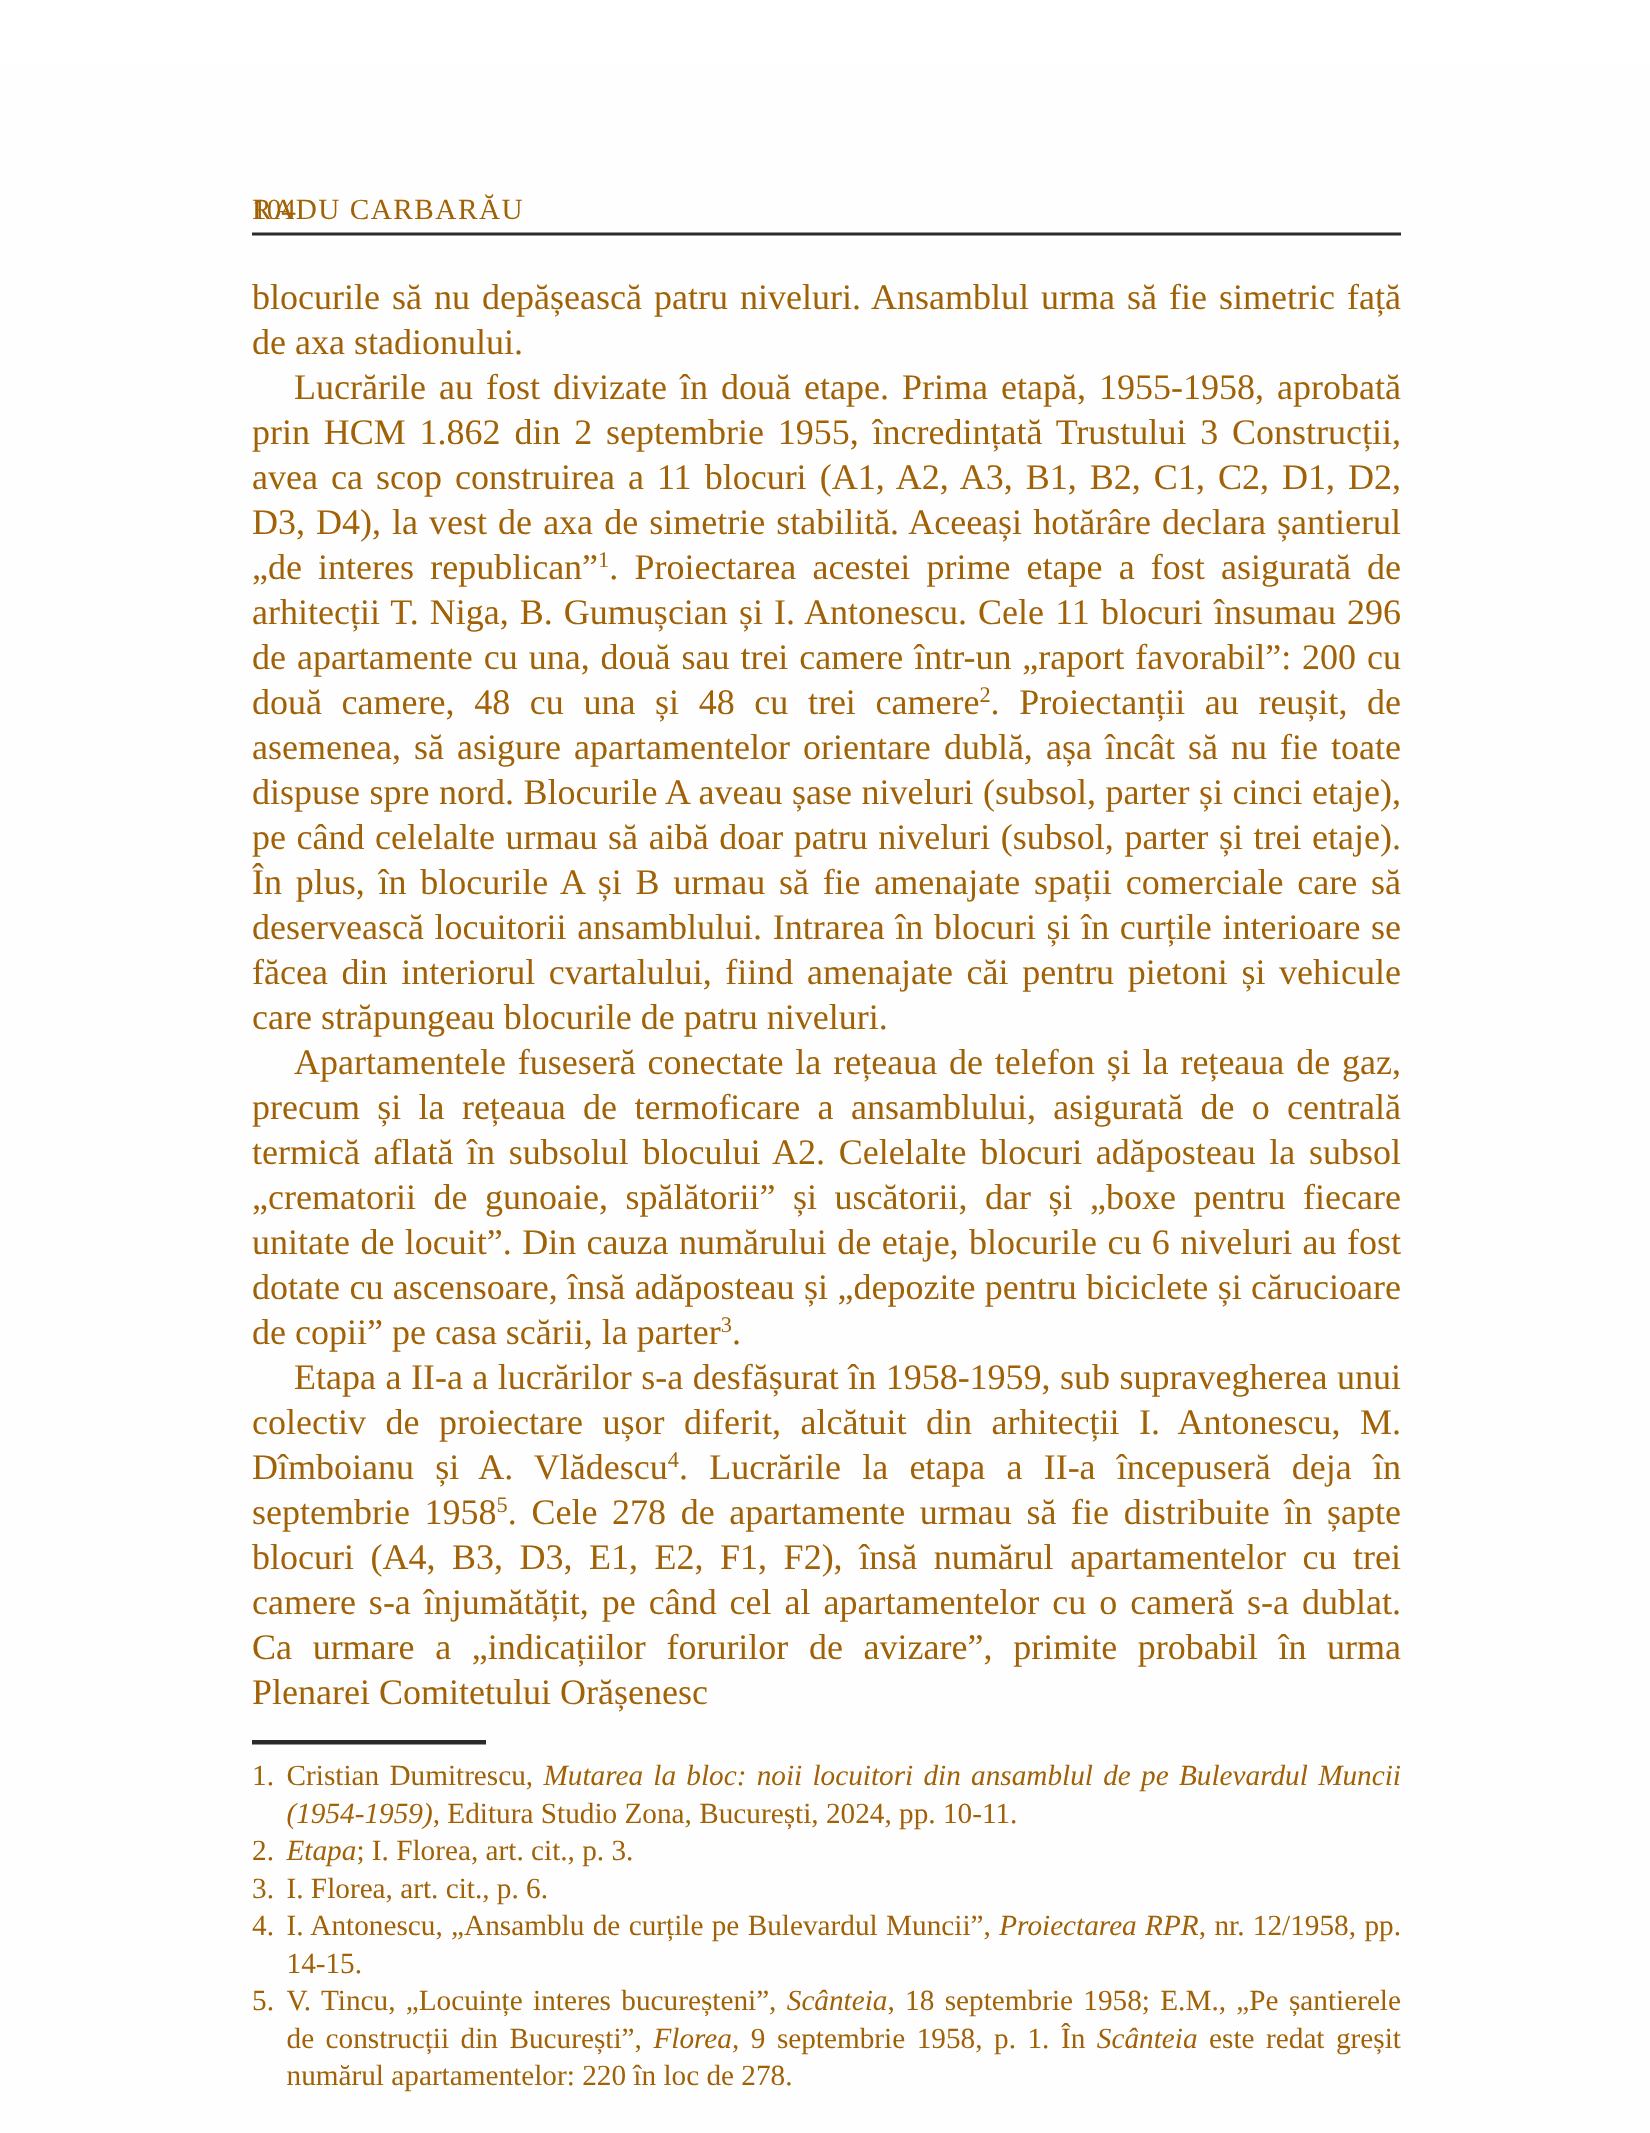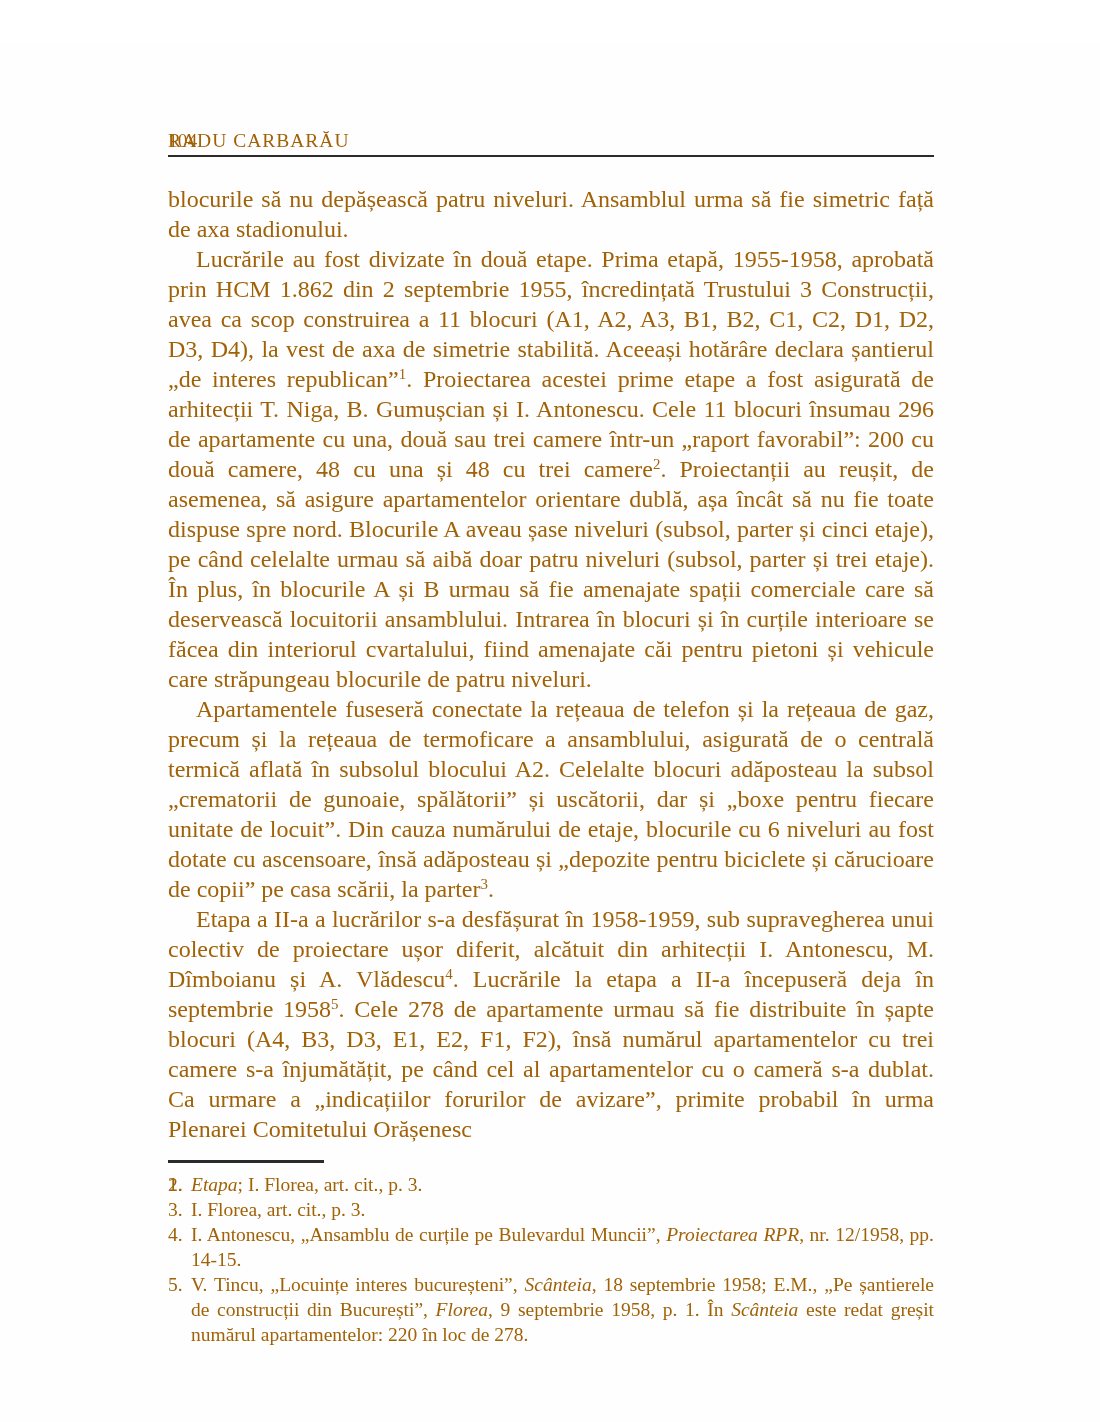--- a/index.html
+++ b/index.html
@@ -100,21 +100,21 @@
     <main class="body-text">
         <p><span>blocurile să nu depășească patru niveluri. Ansamblul urma să fie simetric față de axa stadionului.</span></p>
         <p class="indent"><span>Lucrările au fost divizate în două etape. Prima etapă, 1955-1958, aprobată prin HCM 1.862 din 2 septembrie 1955, încredințată Trustului 3 Construcții, avea ca scop construirea a 11 blocuri (A1, A2, A3, B1, B2, C1, C2, D1, D2, D3, D4), la vest de axa de simetrie stabilită. Aceeași hotărâre declara șantierul „de interes republican”</span><sup class="fnref">1</sup><span>. Proiectarea acestei prime etape a fost asigurată de arhitecții T. Niga, B. Gumușcian și I. Antonescu. Cele 11 blocuri însumau 296 de apartamente cu una, două sau trei camere într-un „raport favorabil”: 200 cu două camere, 48 cu una și 48 cu trei camere</span><sup class="fnref">2</sup><span>. Proiectanții au reușit, de asemenea, să asigure apartamentelor orientare dublă, așa încât să nu fie toate dispuse spre nord. Blocurile A aveau șase niveluri (subsol, parter și cinci etaje), pe când celelalte urmau să aibă doar patru niveluri (subsol, parter și trei etaje). În plus, în blocurile A și B urmau să fie amenajate spații comerciale care să deservească locuitorii ansamblului. Intrarea în blocuri și în curțile interioare se făcea din interiorul cvartalului, fiind amenajate căi pentru pietoni și vehicule care străpungeau blocurile de patru niveluri.</span></p>
         <p class="indent"><span>Apartamentele fuseseră conectate la rețeaua de telefon și la rețeaua de gaz, precum și la rețeaua de termoficare a ansamblului, asigurată de o centrală termică aflată în subsolul blocului A2. Celelalte blocuri adăposteau la subsol „crematorii de gunoaie, spălătorii” și uscătorii, dar și „boxe pentru fiecare unitate de locuit”. Din cauza numărului de etaje, blocurile cu 6 niveluri au fost dotate cu ascensoare, însă adăposteau și „depozite pentru biciclete și cărucioare de copii” pe casa scării, la parter</span><sup class="fnref">3</sup><span>.</span></p>
         <p class="indent"><span>Etapa a II-a a lucrărilor s-a desfășurat în 1958-1959, sub supravegherea unui colectiv de proiectare ușor diferit, alcătuit din arhitecții I. Antonescu, M. Dîmboianu și A. Vlădescu</span><sup class="fnref">4</sup><span>. Lucrările la etapa a II-a începuseră deja în septembrie 1958</span><sup class="fnref">5</sup><span>. Cele 278 de apartamente urmau să fie distribuite în șapte blocuri (A4, B3, D3, E1, E2, F1, F2), însă numărul apartamentelor cu trei camere s-a înjumătățit, pe când cel al apartamentelor cu o cameră s-a dublat. Ca urmare a „indicațiilor forurilor de avizare”, primite probabil în urma Plenarei Comitetului Orășenesc</span></p>
       </main>
 
     <div class="fn-sep"></div>
 
     <section class="footnotes">
-        <div class="footnote"><span class="fn-num">1.</span></div>
+        <div class="footnote"><span class="fn-num">1.</span><span><span>Cristian Dumitrescu, </span><em>Mutarea la bloc: noii locuitori din ansamblul de pe Bulevardul Muncii (1954-1959)</em><span>, Editura Studio Zona, București, 2024, pp. 10-11.</span></span></div>
         <div class="footnote"><span class="fn-num">2.</span><span><em>Etapa</em><span>; I. Florea, art. cit., p. 3.</span></span></div>
-        <div class="footnote"><span class="fn-num">3.</span><span><span>I. Florea, art. cit., p. 3.</span></span></div>
+        <div class="footnote"><span class="fn-num">3.</span><span><span>I. Florea, art. cit., p. 6.</span></span></div>
         <div class="footnote"><span class="fn-num">4.</span><span><span>I. Antonescu, „Ansamblu de curțile pe Bulevardul Muncii”, </span><em>Proiectarea RPR</em><span>, nr. 12/1958, pp. 14-15.</span></span></div>
         <div class="footnote"><span class="fn-num">5.</span><span><span>V. Tincu, „Locuințe interes bucureșteni”, </span><em>Scânteia</em><span>, 18 septembrie 1958; E.M., „Pe șantierele de construcții din București”, </span><em>Florea</em><span>, 9 septembrie 1958, p. 1. În </span><em>Scânteia</em><span> este redat greșit numărul apartamentelor: 220 în loc de 278.</span></span></div>
       </section>
 
   </div>
 </div>
 
 </body></html>

